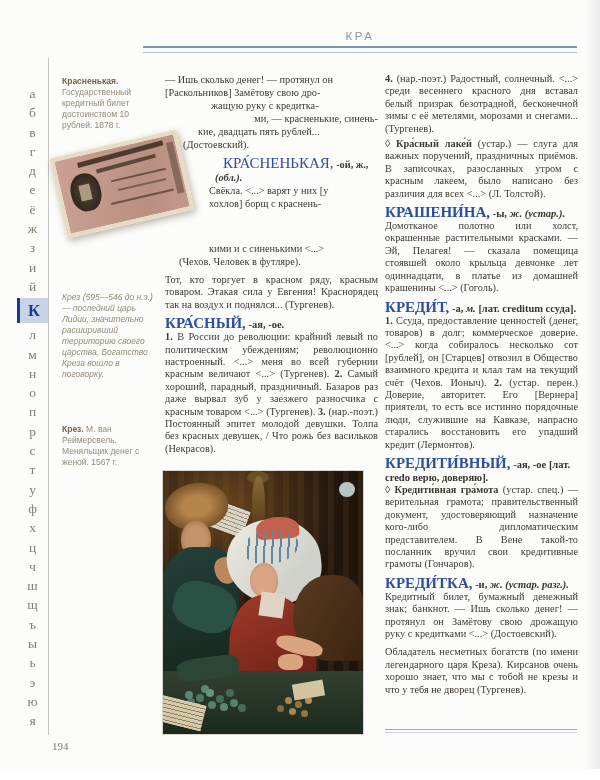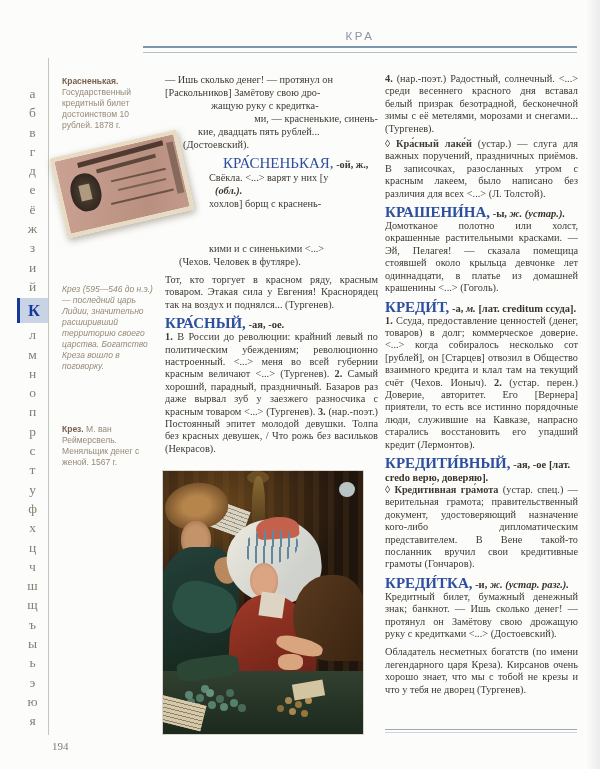--- a/index.html
+++ b/index.html
@@ -154,42 +154,42 @@
     <div class="bn-band2"></div>
     <div class="bn-emblem">
       <div class="bn-emblem-core"></div>
     </div>
     <div class="bn-line1"></div>
     <div class="bn-line2"></div>
     <div class="bn-line3"></div>
     <div class="bn-edgebar"></div>
   </div>
 
-  <div class="margin-note italic-note" style="top:284px">
+  <div class="margin-note italic-note" style="top:292px">
     <span>Крез (595—546 до н.э.) — последний царь Лидии, значительно расширивший территорию своего царства. Богатство Креза вошло в поговорку.</span>
   </div>
 
   <div class="margin-note" style="top:424px">
     <span class="note-title">Крез.</span>
     <span>М. ван Реймерсвель. Меняльщик денег с женой. 1567 г.</span>
   </div>
 
   <div class="col col-left">
       <div class="block">
         <div class="tline" style="padding-left: 0px;"><span class="i">— Ишь сколько денег! — протянул он</span></div>
         <div class="tline" style="padding-left: 0px;"><span class="i">[Раскольников] Замётову свою дро-</span></div>
         <div class="tline" style="padding-left: 46px;"><span class="i">жащую руку с кредитка-</span></div>
         <div class="tline" style="padding-left: 38px; text-align: right;"><span class="i">ми, — красненькие, синень-</span></div>
         <div class="tline" style="padding-left: 33px;"><span class="i">кие, двадцать пять рублей...</span></div>
         <div class="tline" style="padding-left: 18px;"><span class="r">(Достоевский).</span></div>
       </div>
       <div class="block">
         <div class="tline" style="padding-left: 58px;"><span class="hw">КРА́СНЕНЬКАЯ,</span><span class="b"> -ой, ж.,</span></div>
+        <div class="tline" style="padding-left: 50px;"><span class="bi">(обл.).</span></div>
         <div class="tline" style="padding-left: 44px;"><span class="r">Свёкла. </span><span class="i">&lt;...&gt; варят у них [у</span></div>
-        <div class="tline" style="padding-left: 50px;"><span class="bi">(обл.).</span></div>
         <div class="tline" style="padding-left: 44px;"><span class="i">хохлов] борщ с краснень-</span></div>
         <div class="tline" style="padding-left: 44px; margin-top: 32px;"><span class="i">кими и с синенькими &lt;...&gt;</span></div>
         <div class="tline" style="padding-left: 14px;"><span class="r">(Чехов. Человек в футляре).</span></div>
       </div>
       <div class="block">
         <div class="ebody"><span class="r">Тот, кто торгует в красном ряду, красным товаром. </span><span class="i">Этакая сила у Евгения! Краснорядец так на воздух и поднялся...</span><span class="r"> (Тургенев).</span></div>
       </div>
       <div class="block">
         <div class="ehead"><span class="hw">КРА́СНЫЙ,</span><span class="b"> -ая, -ое.</span></div>
         <div class="ebody"><span class="b">1. </span><span class="r">В России до революции: крайний левый по политическим убеждениям; революционно настроенный. </span><span class="i">&lt;...&gt; меня во всей губернии красным величают &lt;...&gt;</span><span class="r"> (Тургенев). </span><span class="b">2. </span><span class="r">Самый хороший, парадный, праздничный. </span><span class="i">Базаров раз даже вырвал зуб у заезжего разносчика с красным товаром &lt;...&gt;</span><span class="r"> (Тургенев). </span><span class="b">3. </span><span class="i">(нар.-поэт.) </span><span class="r">Постоянный эпитет молодой девушки. </span><span class="i">Толпа без красных девушек, / Что рожь без васильков </span><span class="r">(Некрасов).</span></div>

